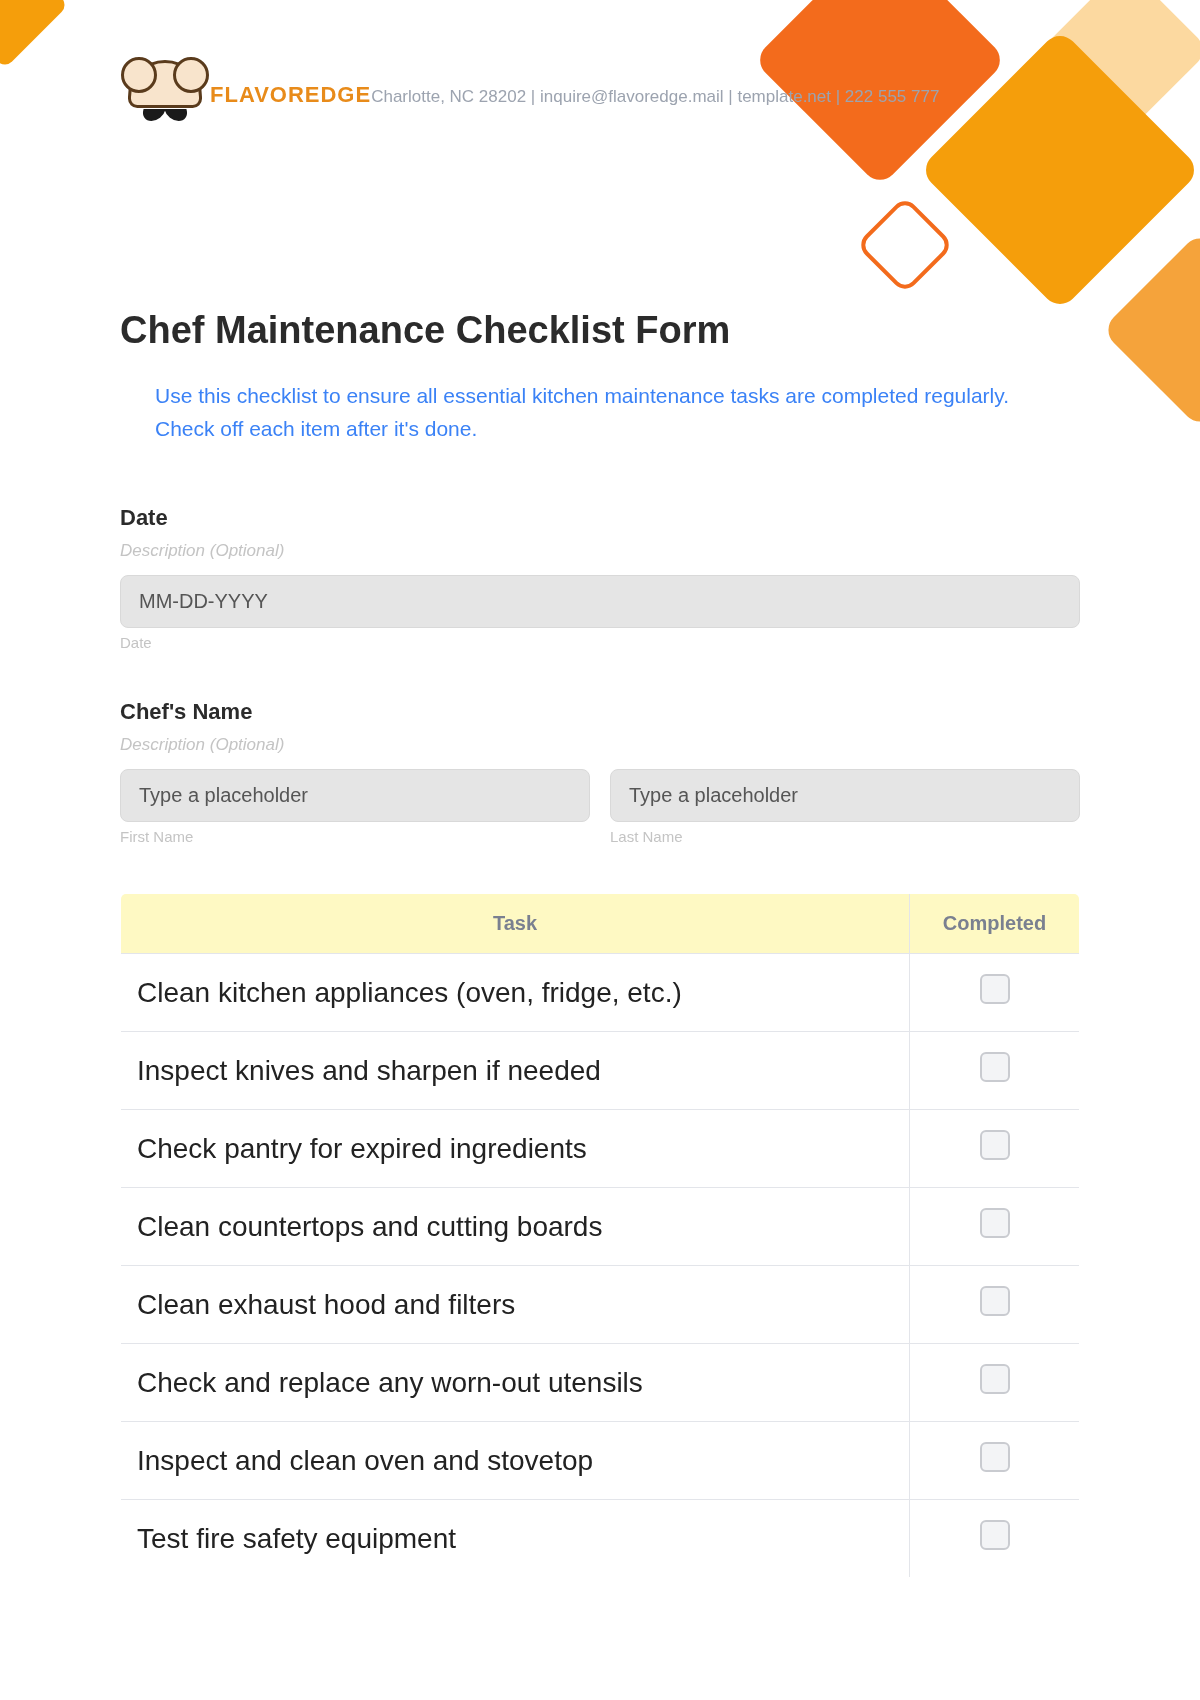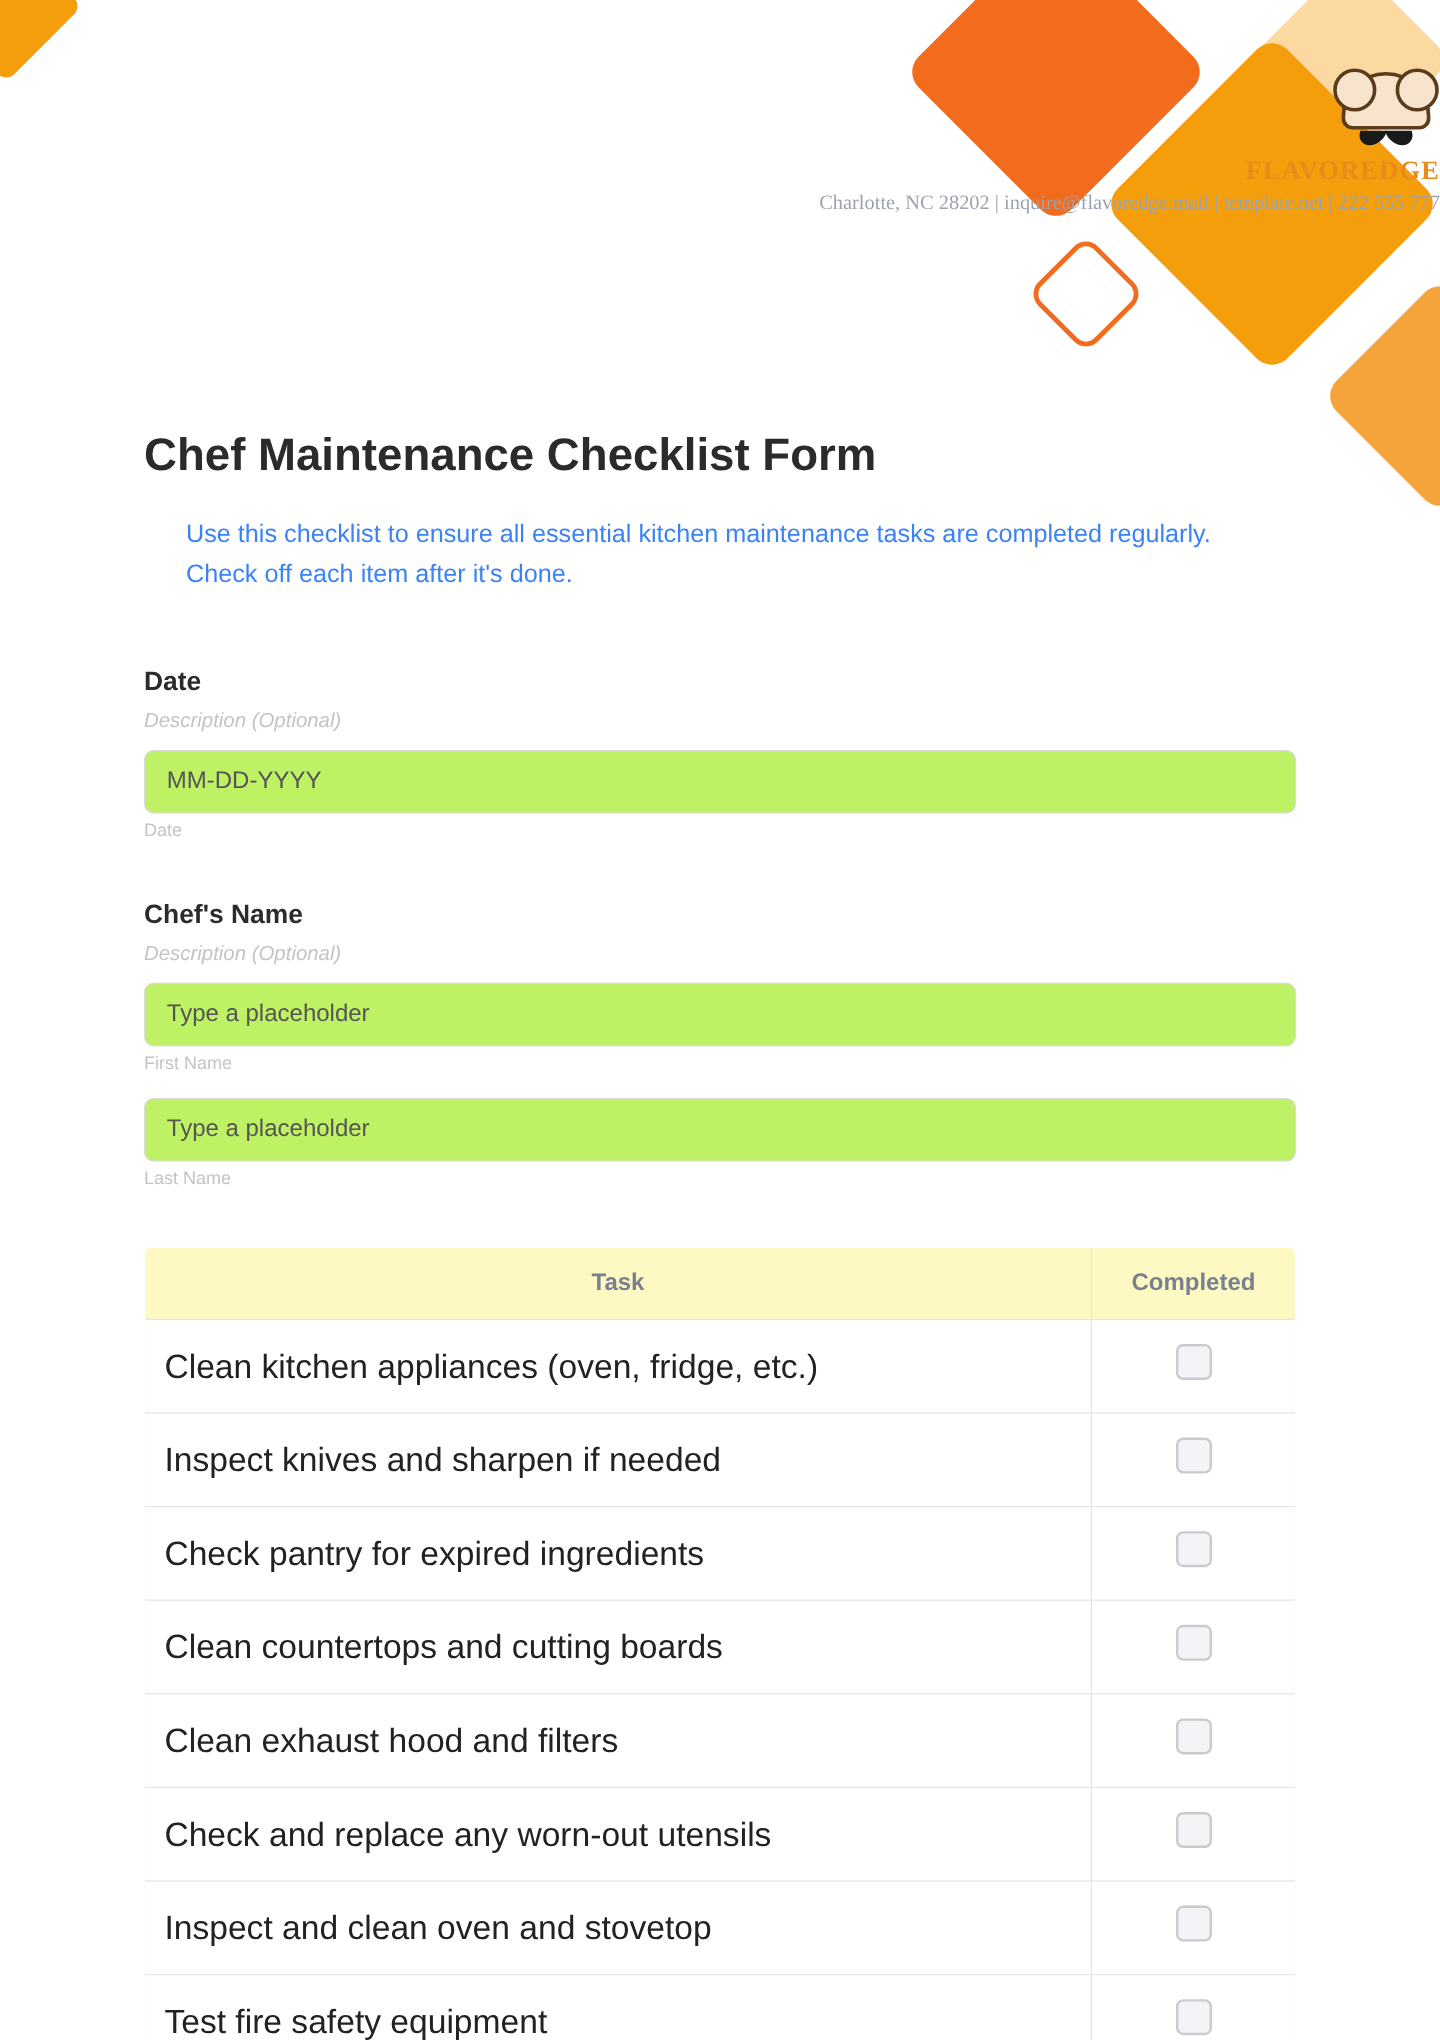--- a/index.html
+++ b/index.html
@@ -30,21 +30,21 @@
     width:90px; height:90px;
     background:#f59e0b;
     transform: rotate(45deg);
     border-radius:10px;
   }
   .header {
     padding: 60px 0 0 120px;
     position: relative;
     z-index: 2;
   }
-  .logo-wrap { display:flex; flex-direction:column; align-items:flex-end;font-family:Liberation Serif, serif; }
+  .logo-wrap { display:flex; align-items:center; }
   .logo-icon {
     width:90px; height:65px;
     position: relative;
     margin-bottom:4px;
   }
   .hat {
     position:absolute; top:0; left:8px;
     width:74px; height:48px;
     background:#f8e4cc;
     border:3px solid #5a3b1c;
@@ -110,29 +110,29 @@
     color:#c4c4c4;
     margin-bottom:14px;
   }
   .input {
     width:100%;
     border:1px solid #d9d9d9;
     border-radius:8px;
     padding:14px 18px;
     font-size:20px;
     color:#333;
-    background:#bef264;
+    background:#e5e5e5;
   }
   .input::placeholder { color:#555; }
   .subcap {
     font-size:15px;
     color:#c4c4c4;
     margin-top:6px;
   }
-  .name-row { display:flex; gap:20px;flex-direction:column; }
+  .name-row { display:flex; gap:20px; }
   .name-col { flex:1; }
   table {
     width:100%;
     border-collapse:collapse;
     border:1px solid #e3e5ea;
     border-radius:6px;
     overflow:hidden;
     margin-top:10px;
   }
   thead th {

